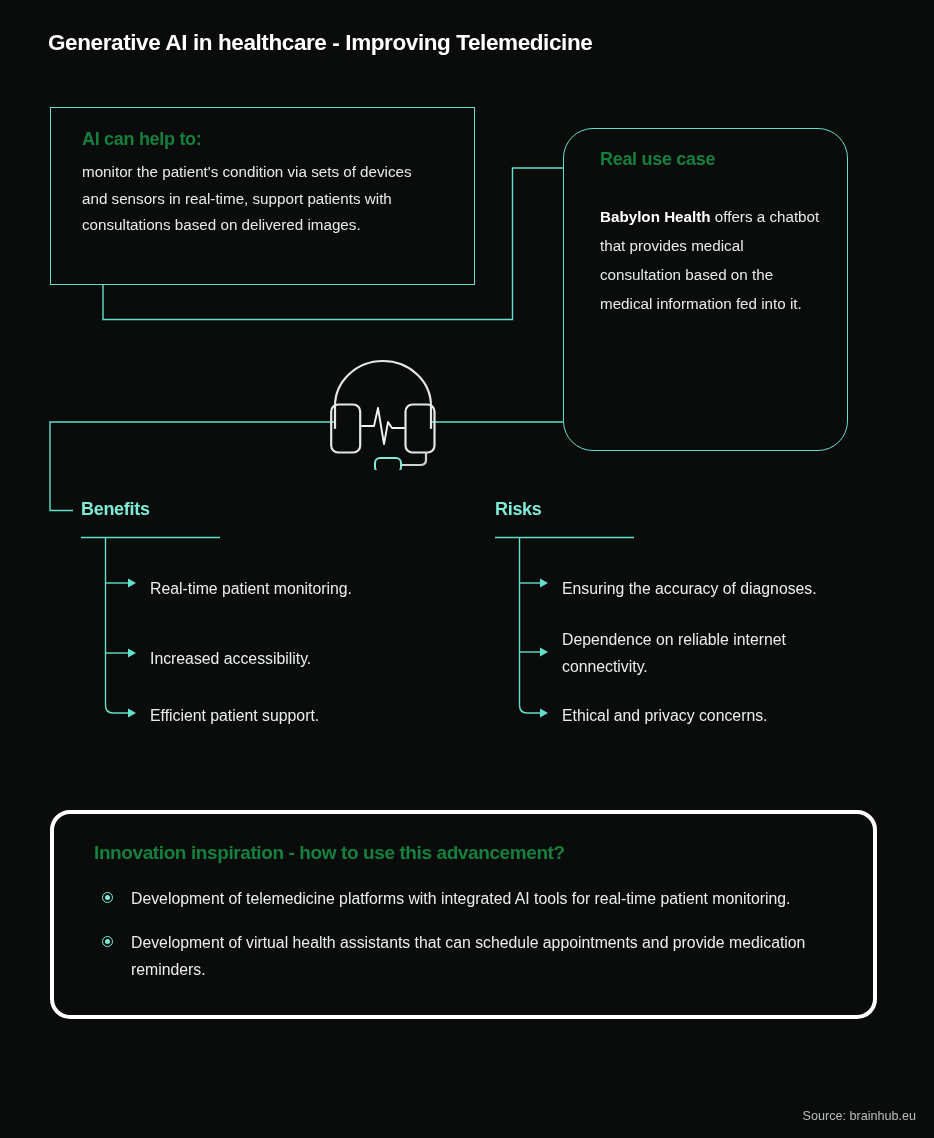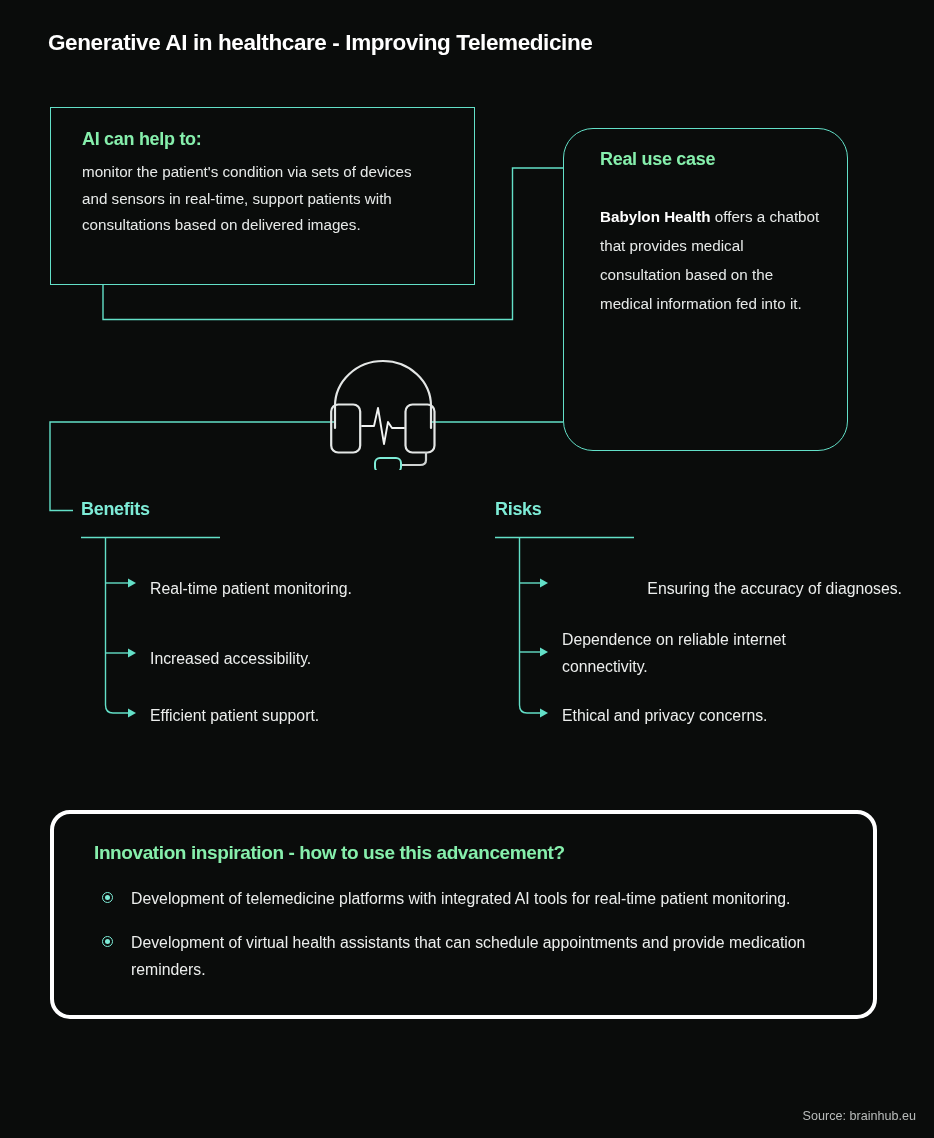--- a/index.html
+++ b/index.html
@@ -44,21 +44,21 @@
     position: absolute;
     border: 1px solid #63e0c8;
     background: #0a0c0b;
     z-index: 2;
   }
 
   .panel-square { border-radius: 0; }
   .panel-round  { border-radius: 30px; }
 
   .panel-heading {
-    color: #86efac;
+    color: #15803d;
     font-weight: bold;
     letter-spacing: -0.3px;
   }
 
   
   #ai-help-box {
     left: 50px;
     top: 107px;
     width: 425px;
     height: 178px;
@@ -124,21 +124,21 @@
     color: #eceeed;
     z-index: 2;
   }
 
   
   #benefit-0 { left: 150px; top: 575px; width: 330px; }
   #benefit-1 { left: 150px; top: 645px; width: 330px; }
   #benefit-2 { left: 150px; top: 702px; width: 330px; }
 
   
-  #risk-0 { left: 562px; top: 575px; width: 340px; text-align: right; }
+  #risk-0 { left: 562px; top: 575px; width: 340px; }
   #risk-1 { left: 562px; top: 626px; width: 300px; }
   #risk-2 { left: 562px; top: 702px; width: 340px; }
 
   
   #innovation-box {
     position: absolute;
     left: 50px;
     top: 810px;
     width: 827px;
     height: 209px;

